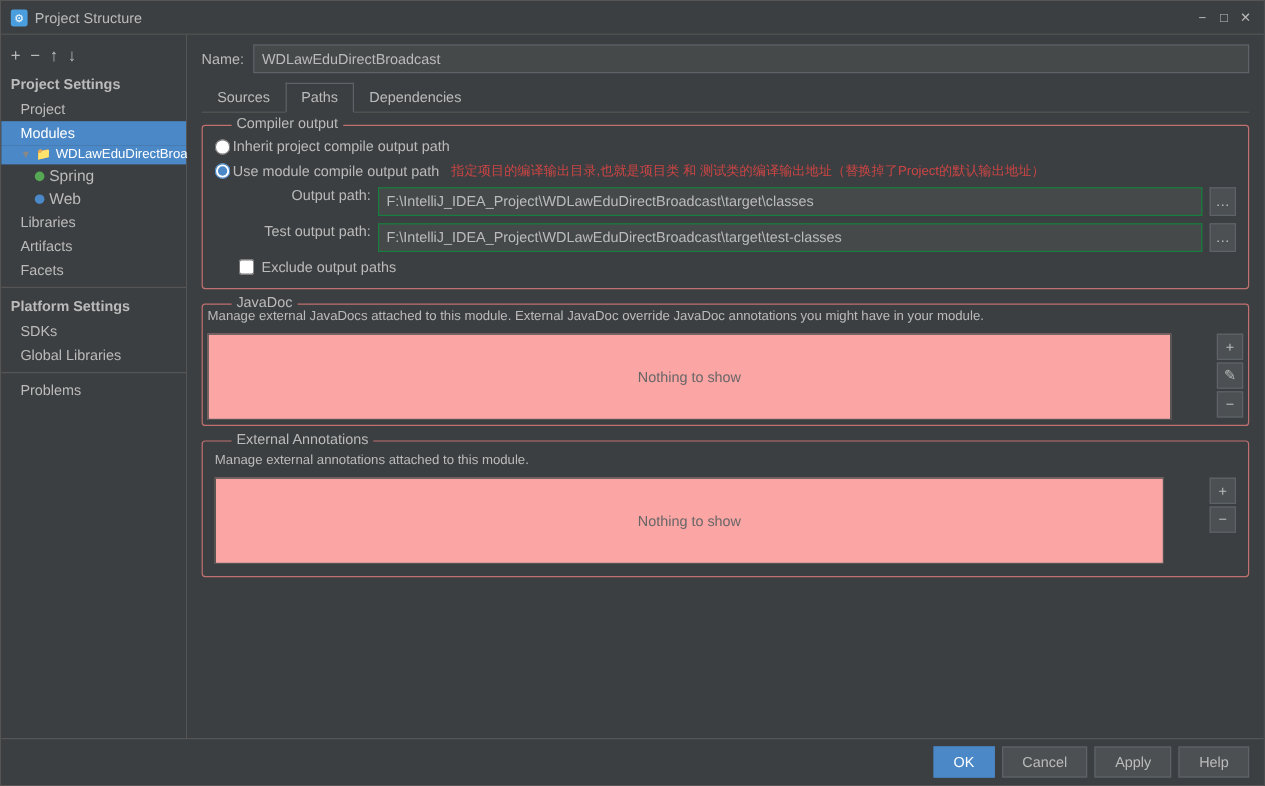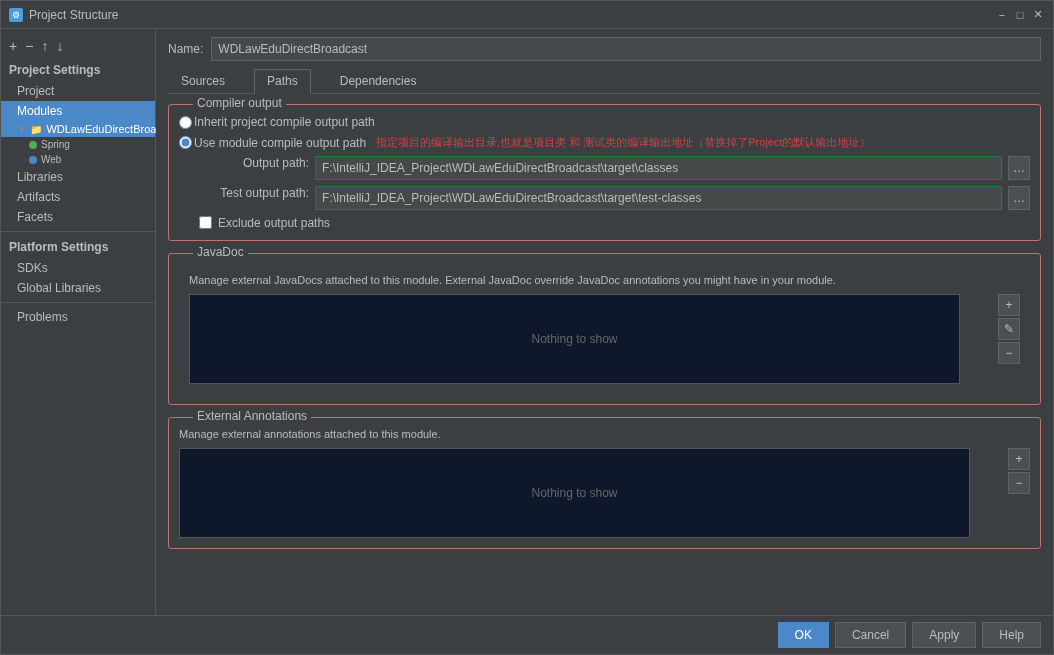--- a/index.html
+++ b/index.html
@@ -126,21 +126,21 @@
       background: #4a88c7;
       color: white;
     }
     .sidebar-sub-item {
       padding: 2px 8px 2px 28px;
       color: #bbbbbb;
       cursor: pointer;
       display: flex;
       align-items: center;
       gap: 4px;
-      font-size: 10px;
+      font-size: 13px;
     }
     .tree-arrow {
       font-size: 9px;
       color: #888;
     }
     .dot-green {
       width: 8px;
       height: 8px;
       border-radius: 50%;
       background: #56a854;
@@ -183,21 +183,21 @@
       flex: 1;
       background: #45494a;
       border: 1px solid #5e6369;
       color: #bbbbbb;
       padding: 2px 6px;
       font-size: 12px;
       height: 24px;
     }
     .tabs-row {
       display: flex;
-      gap: 16px;
+      gap: 0;
       margin-bottom: 10px;
       border-bottom: 1px solid #555;
     }
     .tab {
       padding: 4px 12px;
       color: #bbbbbb;
       cursor: pointer;
       font-size: 12px;
       border: 1px solid transparent;
     }
@@ -290,33 +290,33 @@
       accent-color: #4a88c7;
     }
     .checkbox-label {
       color: #bbbbbb;
       font-size: 12px;
     }
     
     .javadoc-section {
       border: 1px solid #c07070;
       border-radius: 3px;
-      padding: 20px;
+      padding: 4px;
       margin-bottom: 12px;
       position: relative;
     }
     .section-desc {
       color: #bbbbbb;
       font-size: 11px;
       margin-bottom: 8px;
     }
     .list-area {
-      background: #0f172a;
+      background: #fca5a5;
       border: 1px solid #555;
-      height: 90px;
+      height: 72px;
       display: flex;
       align-items: center;
       justify-content: center;
       position: relative;
     }
     .list-area-text {
       color: #666;
       font-size: 12px;
     }
     .list-btn {

